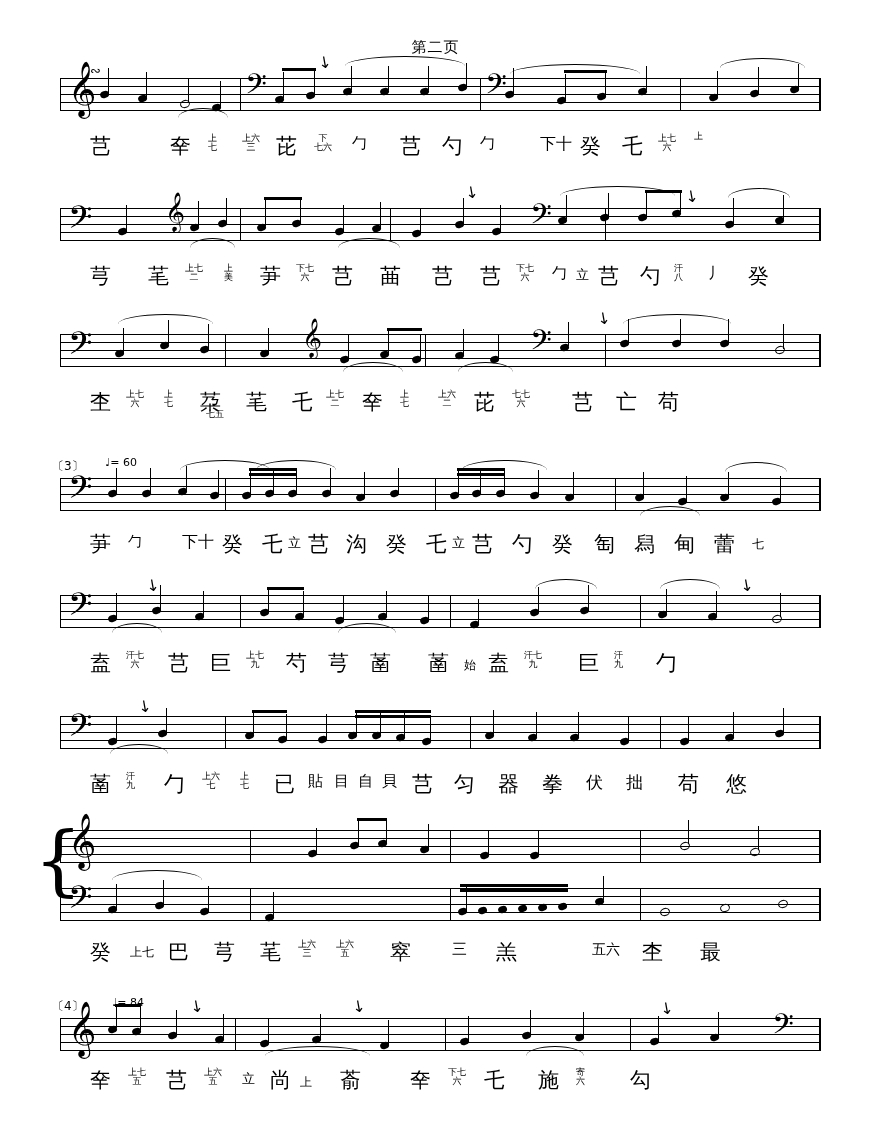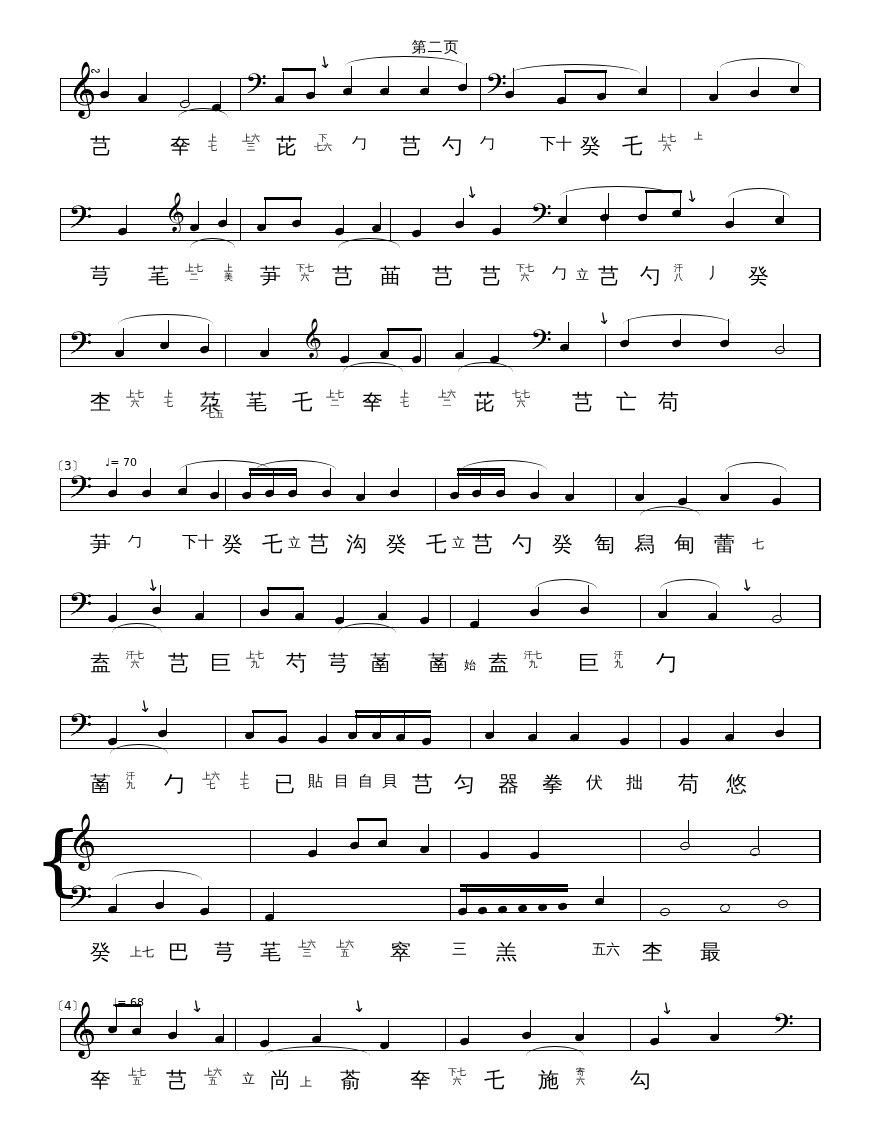--- a/index.html
+++ b/index.html
@@ -392,21 +392,21 @@
       <div class="tabglyph" style="left:414px;top:0;">芘</div>
       <div class="tabsub" style="left:452px;top:-2px;">七七<br>六</div>
       <div class="tabglyph" style="left:512px;top:0;">芑</div>
       <div class="tabglyph" style="left:556px;top:0;">亡</div>
       <div class="tabglyph" style="left:598px;top:0;">苟</div>
     </div>
   </div>
 
   <div class="system" style="top:470px;">
     <div class="sectionmark" style="left:52px;top:-12px;">〔3〕</div>
-    <div class="tempo" style="left:105px;top:-14px;">♩= 70</div>
+    <div class="tempo" style="left:105px;top:-14px;">♩= 60</div>
     <div class="staff" style="top:8px;">
       <div class="line l0"></div>
         <div class="line l1"></div>
         <div class="line l2"></div>
         <div class="line l3"></div>
         <div class="line l4"></div>
       <div class="barline" style="left:0;"></div>
       <div class="barline" style="left:165px;"></div>
       <div class="barline" style="left:375px;"></div>
       <div class="barline" style="left:555px;"></div>
@@ -716,21 +716,21 @@
       <div class="tabglyph" style="left:392px;top:0;font-size:15px;">三</div>
       <div class="tabglyph" style="left:436px;top:0;">羔</div>
       <div class="tabglyph" style="left:532px;top:0;font-size:14px;">五六</div>
       <div class="tabglyph" style="left:582px;top:0;">杢</div>
       <div class="tabglyph" style="left:640px;top:0;">最</div>
     </div>
   </div>
 
   <div class="system" style="top:1008px;">
     <div class="sectionmark" style="left:52px;top:-10px;">〔4〕</div>
-    <div class="tempo" style="left:112px;top:-12px;">♩= 68</div>
+    <div class="tempo" style="left:112px;top:-12px;">♩= 84</div>
     <div class="staff" style="top:10px;">
       <div class="line l0"></div>
         <div class="line l1"></div>
         <div class="line l2"></div>
         <div class="line l3"></div>
         <div class="line l4"></div>
       <div class="barline" style="left:0;"></div>
       <div class="barline" style="left:175px;"></div>
       <div class="barline" style="left:385px;"></div>
       <div class="barline" style="left:570px;"></div>

